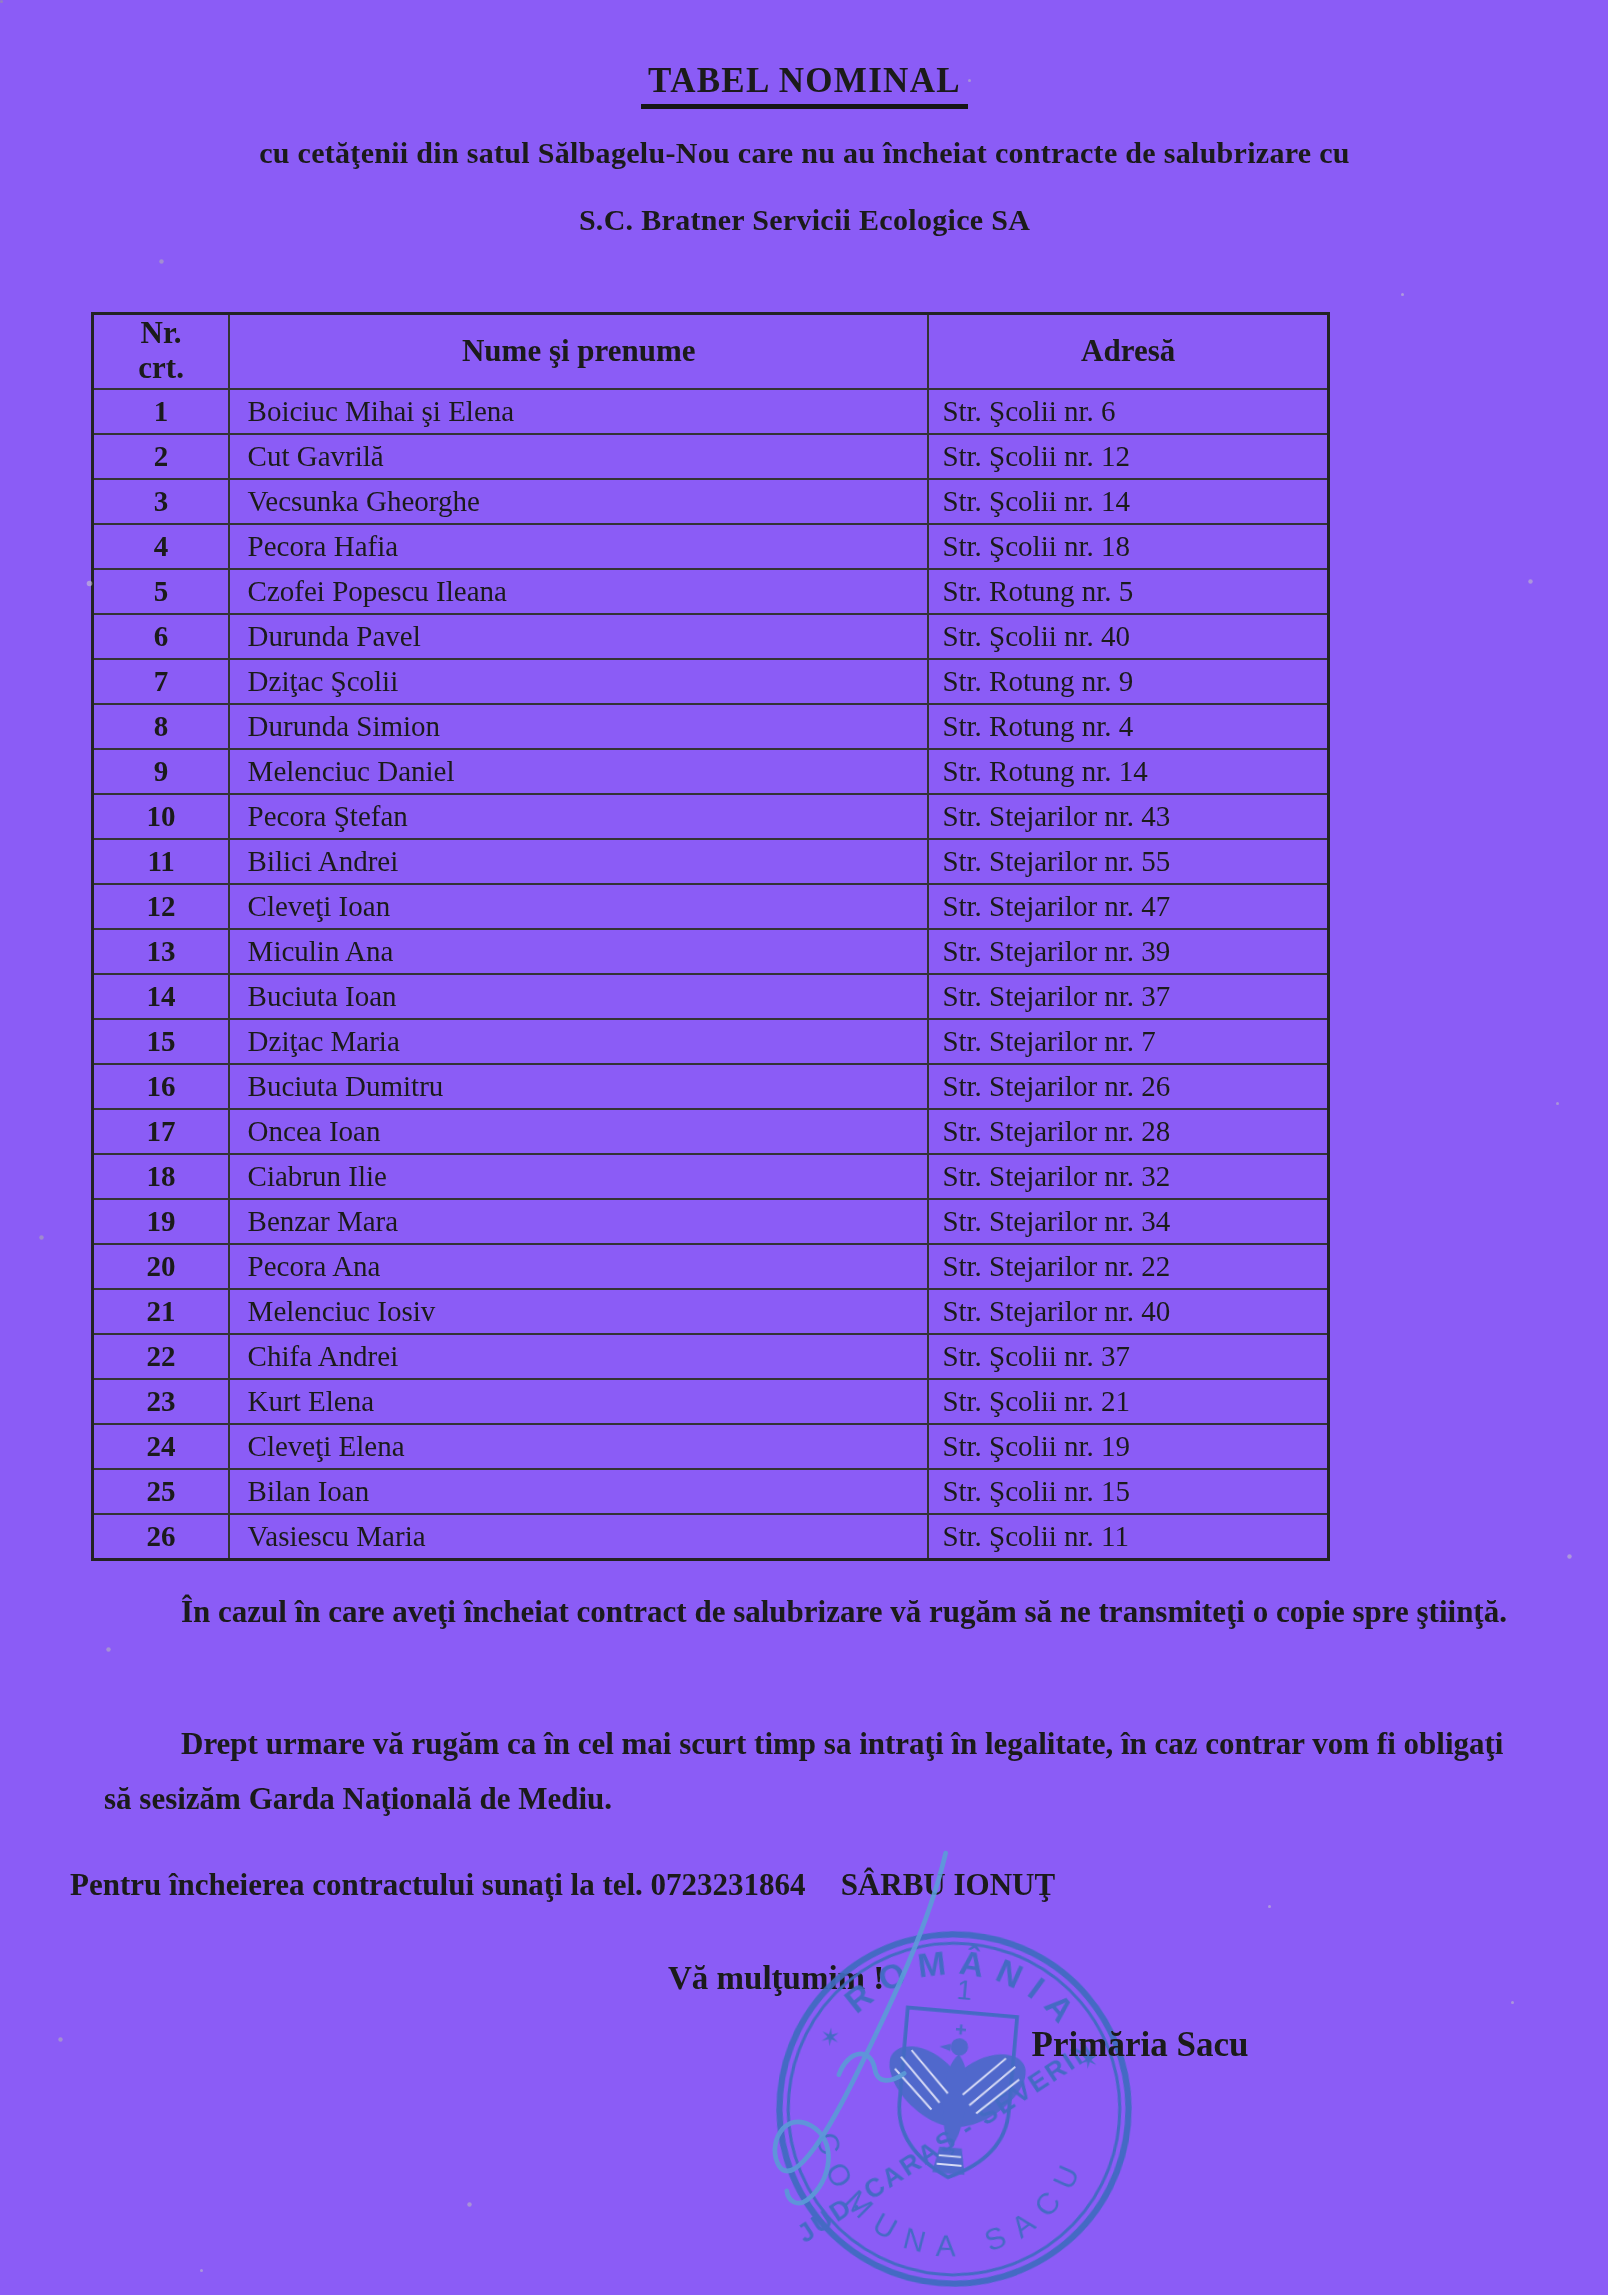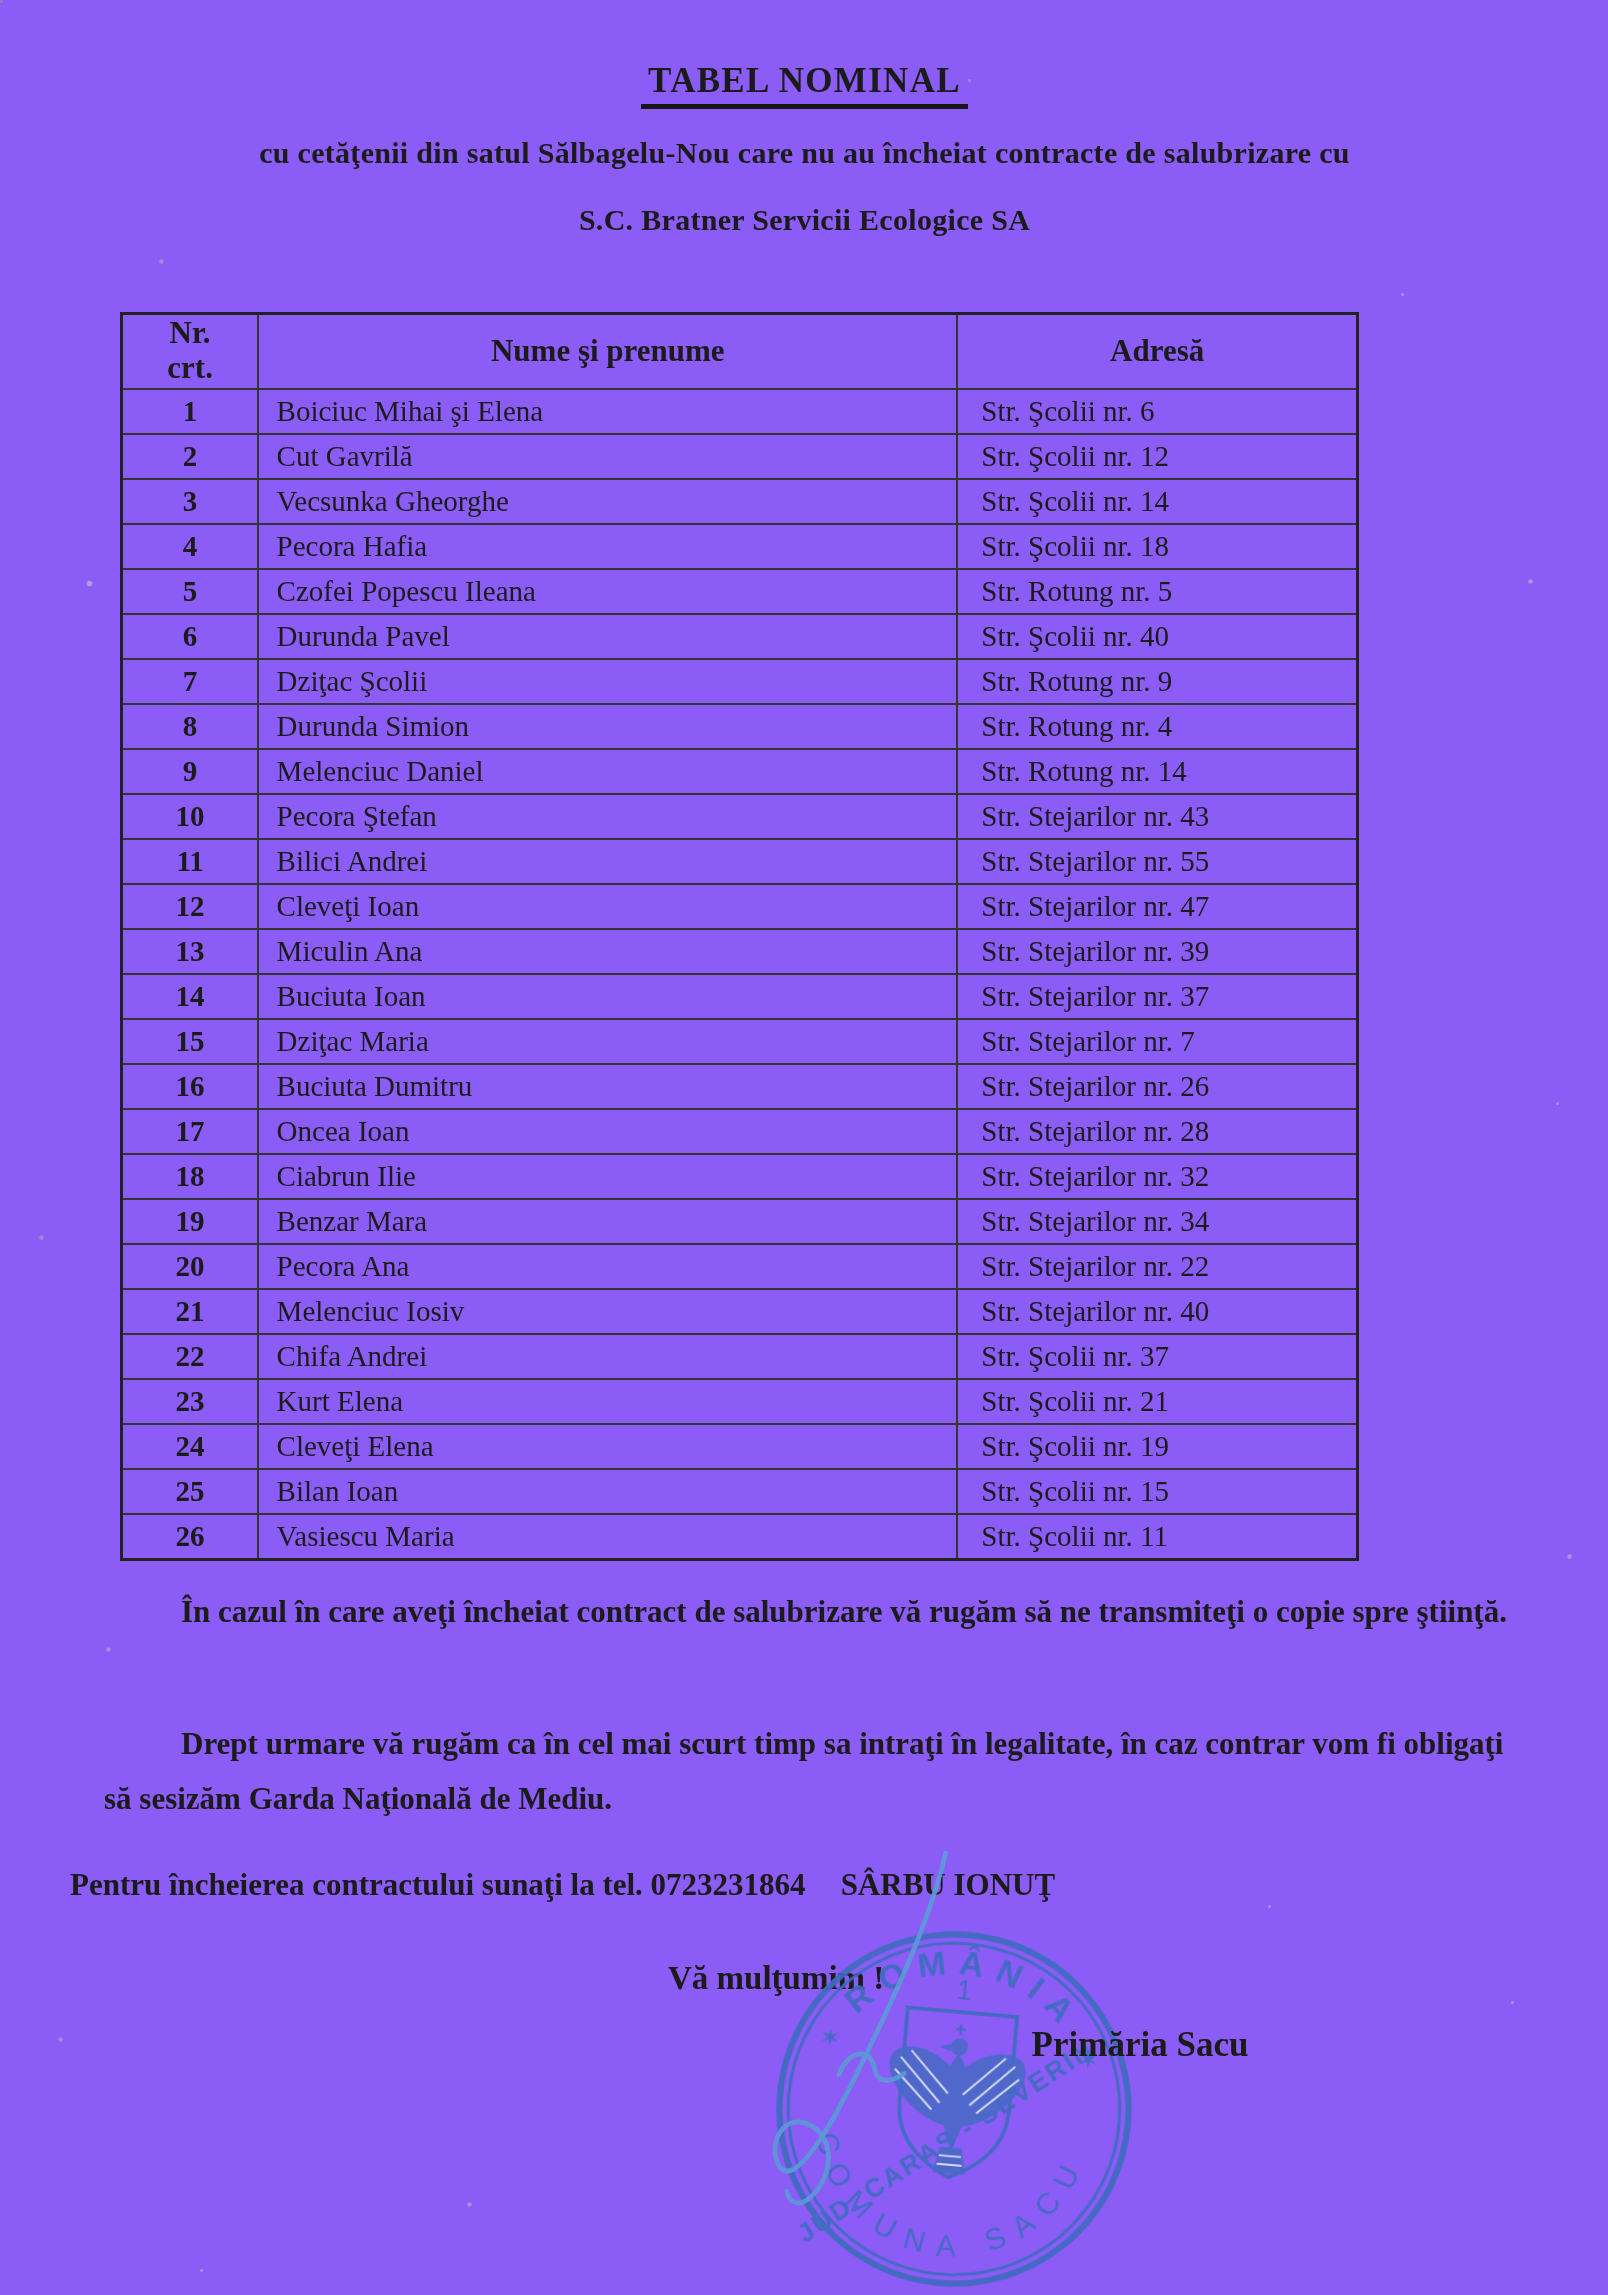--- a/index.html
+++ b/index.html
@@ -27,37 +27,37 @@
   .doc-title{
     display:inline-block;margin:0;
     font-size:35px;font-weight:bold;letter-spacing:1.3px;
     border-bottom:5.3px solid #161616;padding:0 6.7px 2.7px 6.7px;
   }
   .subtitle{ text-align:center;font-size:30px;font-weight:bold;letter-spacing:0.3px; }
   .subtitle.s1{margin-top:27px;}
   .subtitle.s2{margin-top:33px;}
 
   table.nominal{
-    margin:75px 0 0 120px;
+    margin:75px 0 0 91px;
     width:1239px;
     border-collapse:collapse;
     border:3.3px solid #232323;
   }
   table.nominal th, table.nominal td{
     border:2px solid #343434;
     border-top-width:2.7px;border-bottom-width:2.7px;
   }
   table.nominal th{
     height:71px;font-size:31px;font-weight:bold;text-align:center;
     white-space:pre-line;line-height:1.12;
   }
   table.nominal td{height:41px;font-size:29px;vertical-align:middle;}
   td.c-nr{text-align:center;font-weight:bold;}
   td.c-name{padding-left:17.4px;}
-  td.c-addr{padding-left:23px;}
+  td.c-addr{padding-left:13px;}
 
   .para{
     margin-left:104px;width:1416px;
     font-size:31px;font-weight:bold;line-height:55px;
     text-indent:77px;
   }
   .para.p1{margin-top:77px;}
   .para.p2{margin-top:23px;}
   .para.p3{margin:28px 0 0 70px;width:1469px;text-indent:0;}
   .contact-name{margin-left:35px;}

